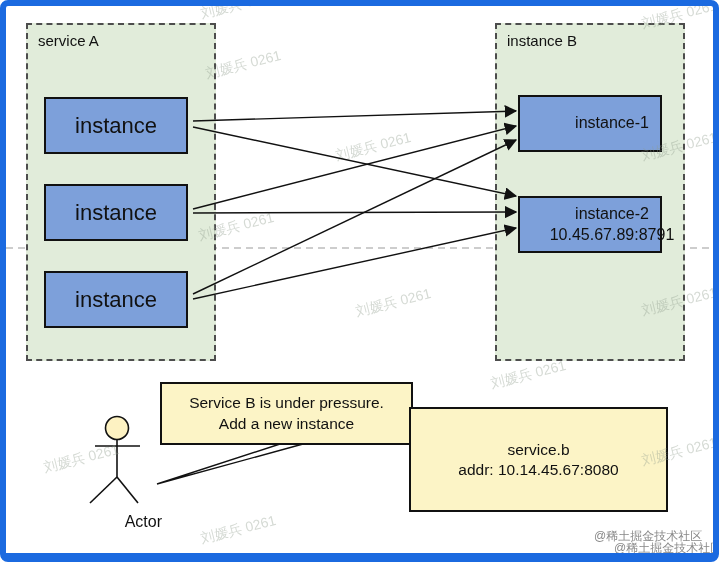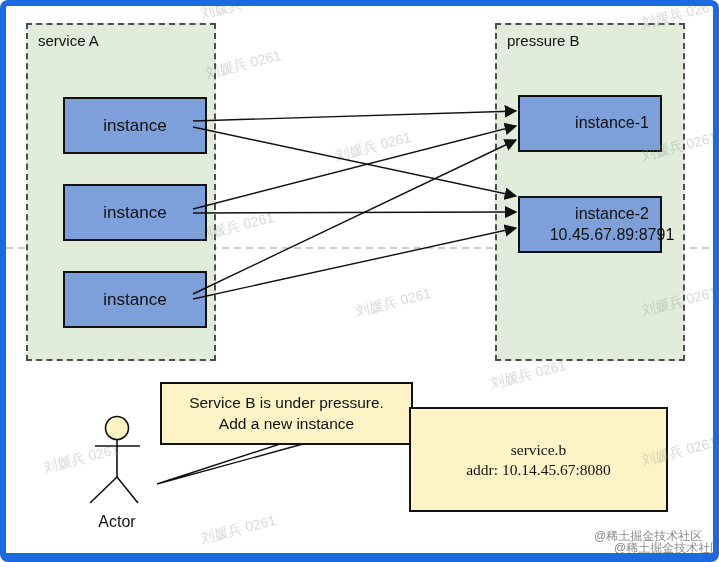--- a/index.html
+++ b/index.html
@@ -16,36 +16,36 @@
   svg.layer{position:absolute;left:0;top:0;z-index:0;}
   svg.layer.fg{z-index:3;}
   .service{
     position:absolute;width:190px;height:338px;box-sizing:border-box;
     background:var(--service-green,#e1ecda);border:2px dashed #4d4d4d;z-index:1;
   }
   #serviceA{left:26px;top:23px;}
   #serviceB{left:495px;top:23px;}
   .service .title{position:absolute;left:10px;top:7px;font-size:15px;}
   .inst{
-    position:absolute;left:63px;width:144px;height:57px;box-sizing:border-box;
+    position:absolute;left:44px;width:144px;height:57px;box-sizing:border-box;
     background:var(--instance-blue,#7da0da);border:2px solid #111;
     display:flex;align-items:center;justify-content:center;
-    font-size:17px;z-index:2;text-align:center;
+    font-size:22px;z-index:2;text-align:center;
   }
   #instA1{top:97px;} #instA2{top:184px;} #instA3{top:271px;}
   .instB{left:518px;flex-direction:column;font-size:16px;line-height:1.28;padding-left:44px;}
   #instB1{top:95px;} #instB2{top:183px;margin-top:13px;}
   .note{
     position:absolute;box-sizing:border-box;background:var(--note-yellow,#fcf4c6);
     border:2px solid #111;display:flex;flex-direction:column;align-items:center;
     justify-content:center;text-align:center;z-index:2;
   }
   #bubble{left:160px;top:382px;width:253px;height:63px;font-size:15.5px;line-height:1.35;}
-  #registryBox{left:409px;top:407px;width:259px;height:105px;font-size:15.5px;line-height:1.28;font-family:Liberation Serif, serif;}
-  .caption{position:absolute;text-align:center;z-index:2;}
+  #registryBox{left:409px;top:407px;width:259px;height:105px;font-size:15.5px;line-height:1.28;}
+  .caption{position:absolute;text-align:right;z-index:2;}
   #registryCaption{left:409px;top:516px;width:281px;font-size:20px;}
   #actorLabel{left:72px;top:513px;width:90px;font-size:16px;}
   .wm{
     position:absolute;font-size:14px;color:rgba(145,158,142,0.38);
     transform:rotate(-14deg);white-space:nowrap;z-index:2;pointer-events:none;
   }
   .brand{
     position:absolute;font-size:12px;color:rgba(115,115,115,0.85);
     white-space:nowrap;z-index:8;pointer-events:none;
   }
@@ -76,21 +76,21 @@
     <span>instance</span>
   </div>
   <div class="inst" id="instA2">
     <span>instance</span>
   </div>
   <div class="inst" id="instA3">
     <span>instance</span>
   </div>
 
   <div class="service" id="serviceB">
-    <div class="title">pressure B</div>
+    <div class="title">instance B</div>
   </div>
   <div class="inst instB" id="instB1">
     <span>instance-1</span>
   </div>
   <div class="inst instB" id="instB2">
     <span>instance-2</span>
     <span>10.45.67.89:8791</span>
   </div>
 
   <div class="note" id="bubble">

